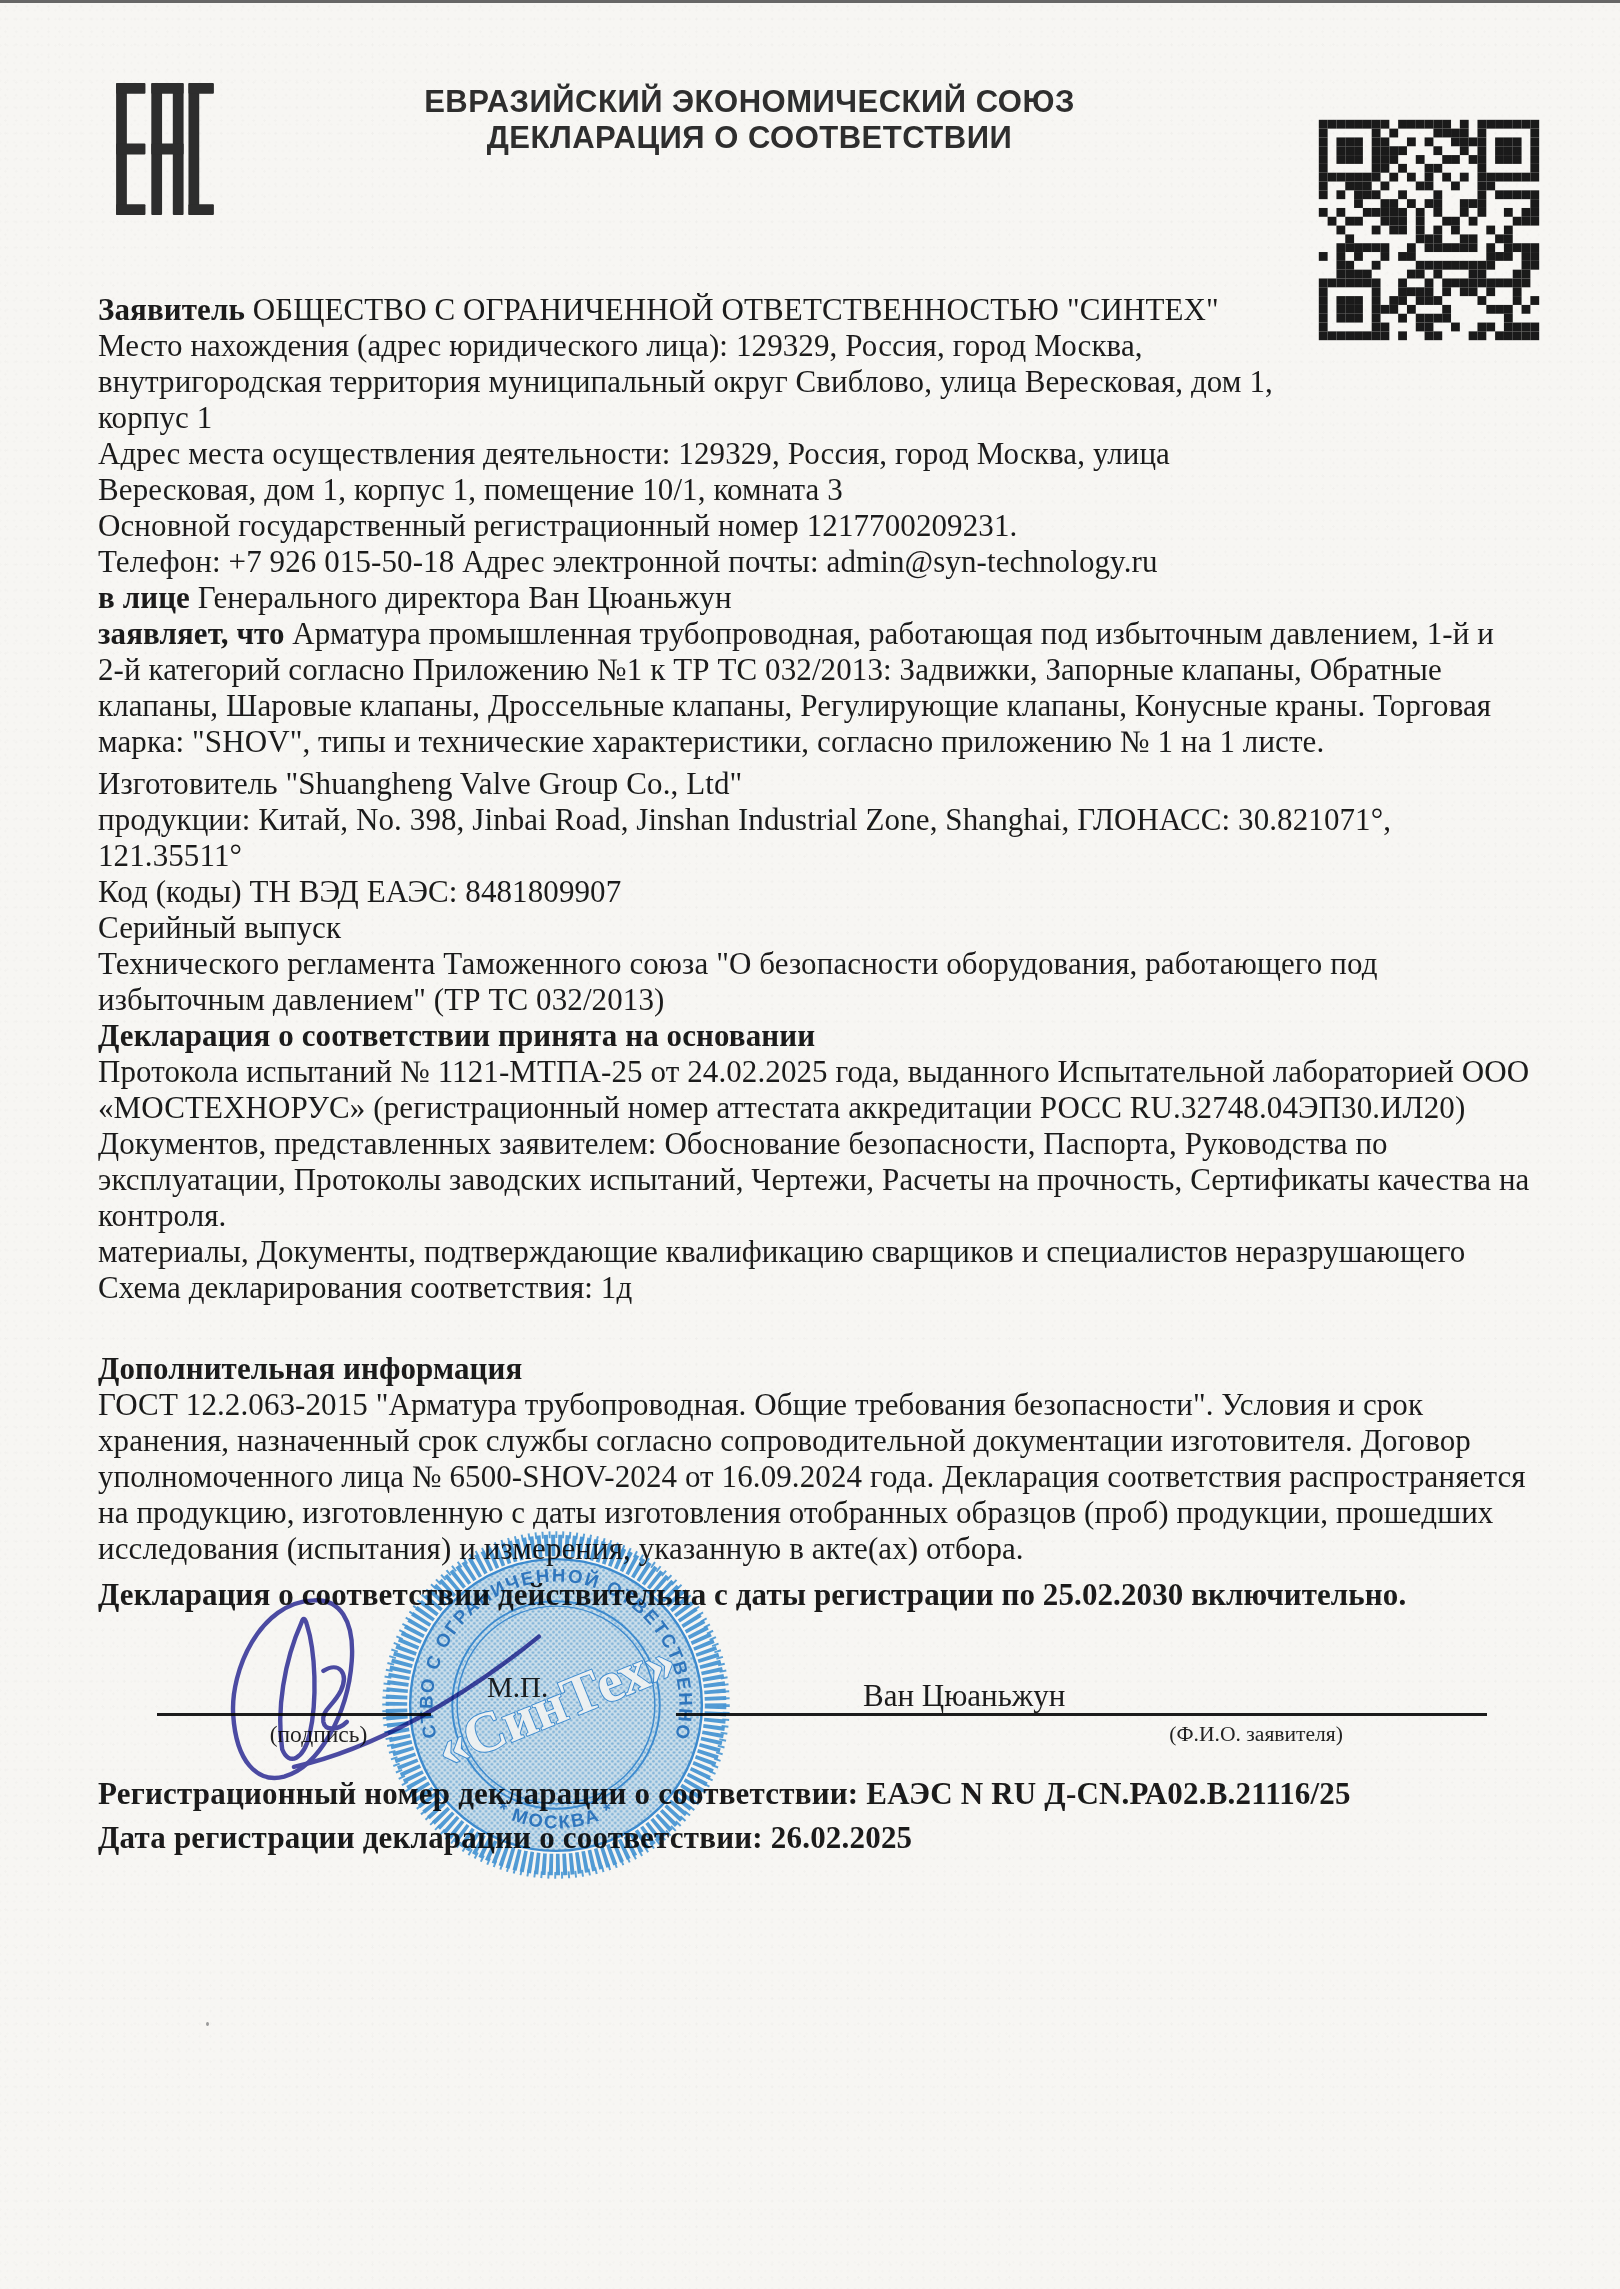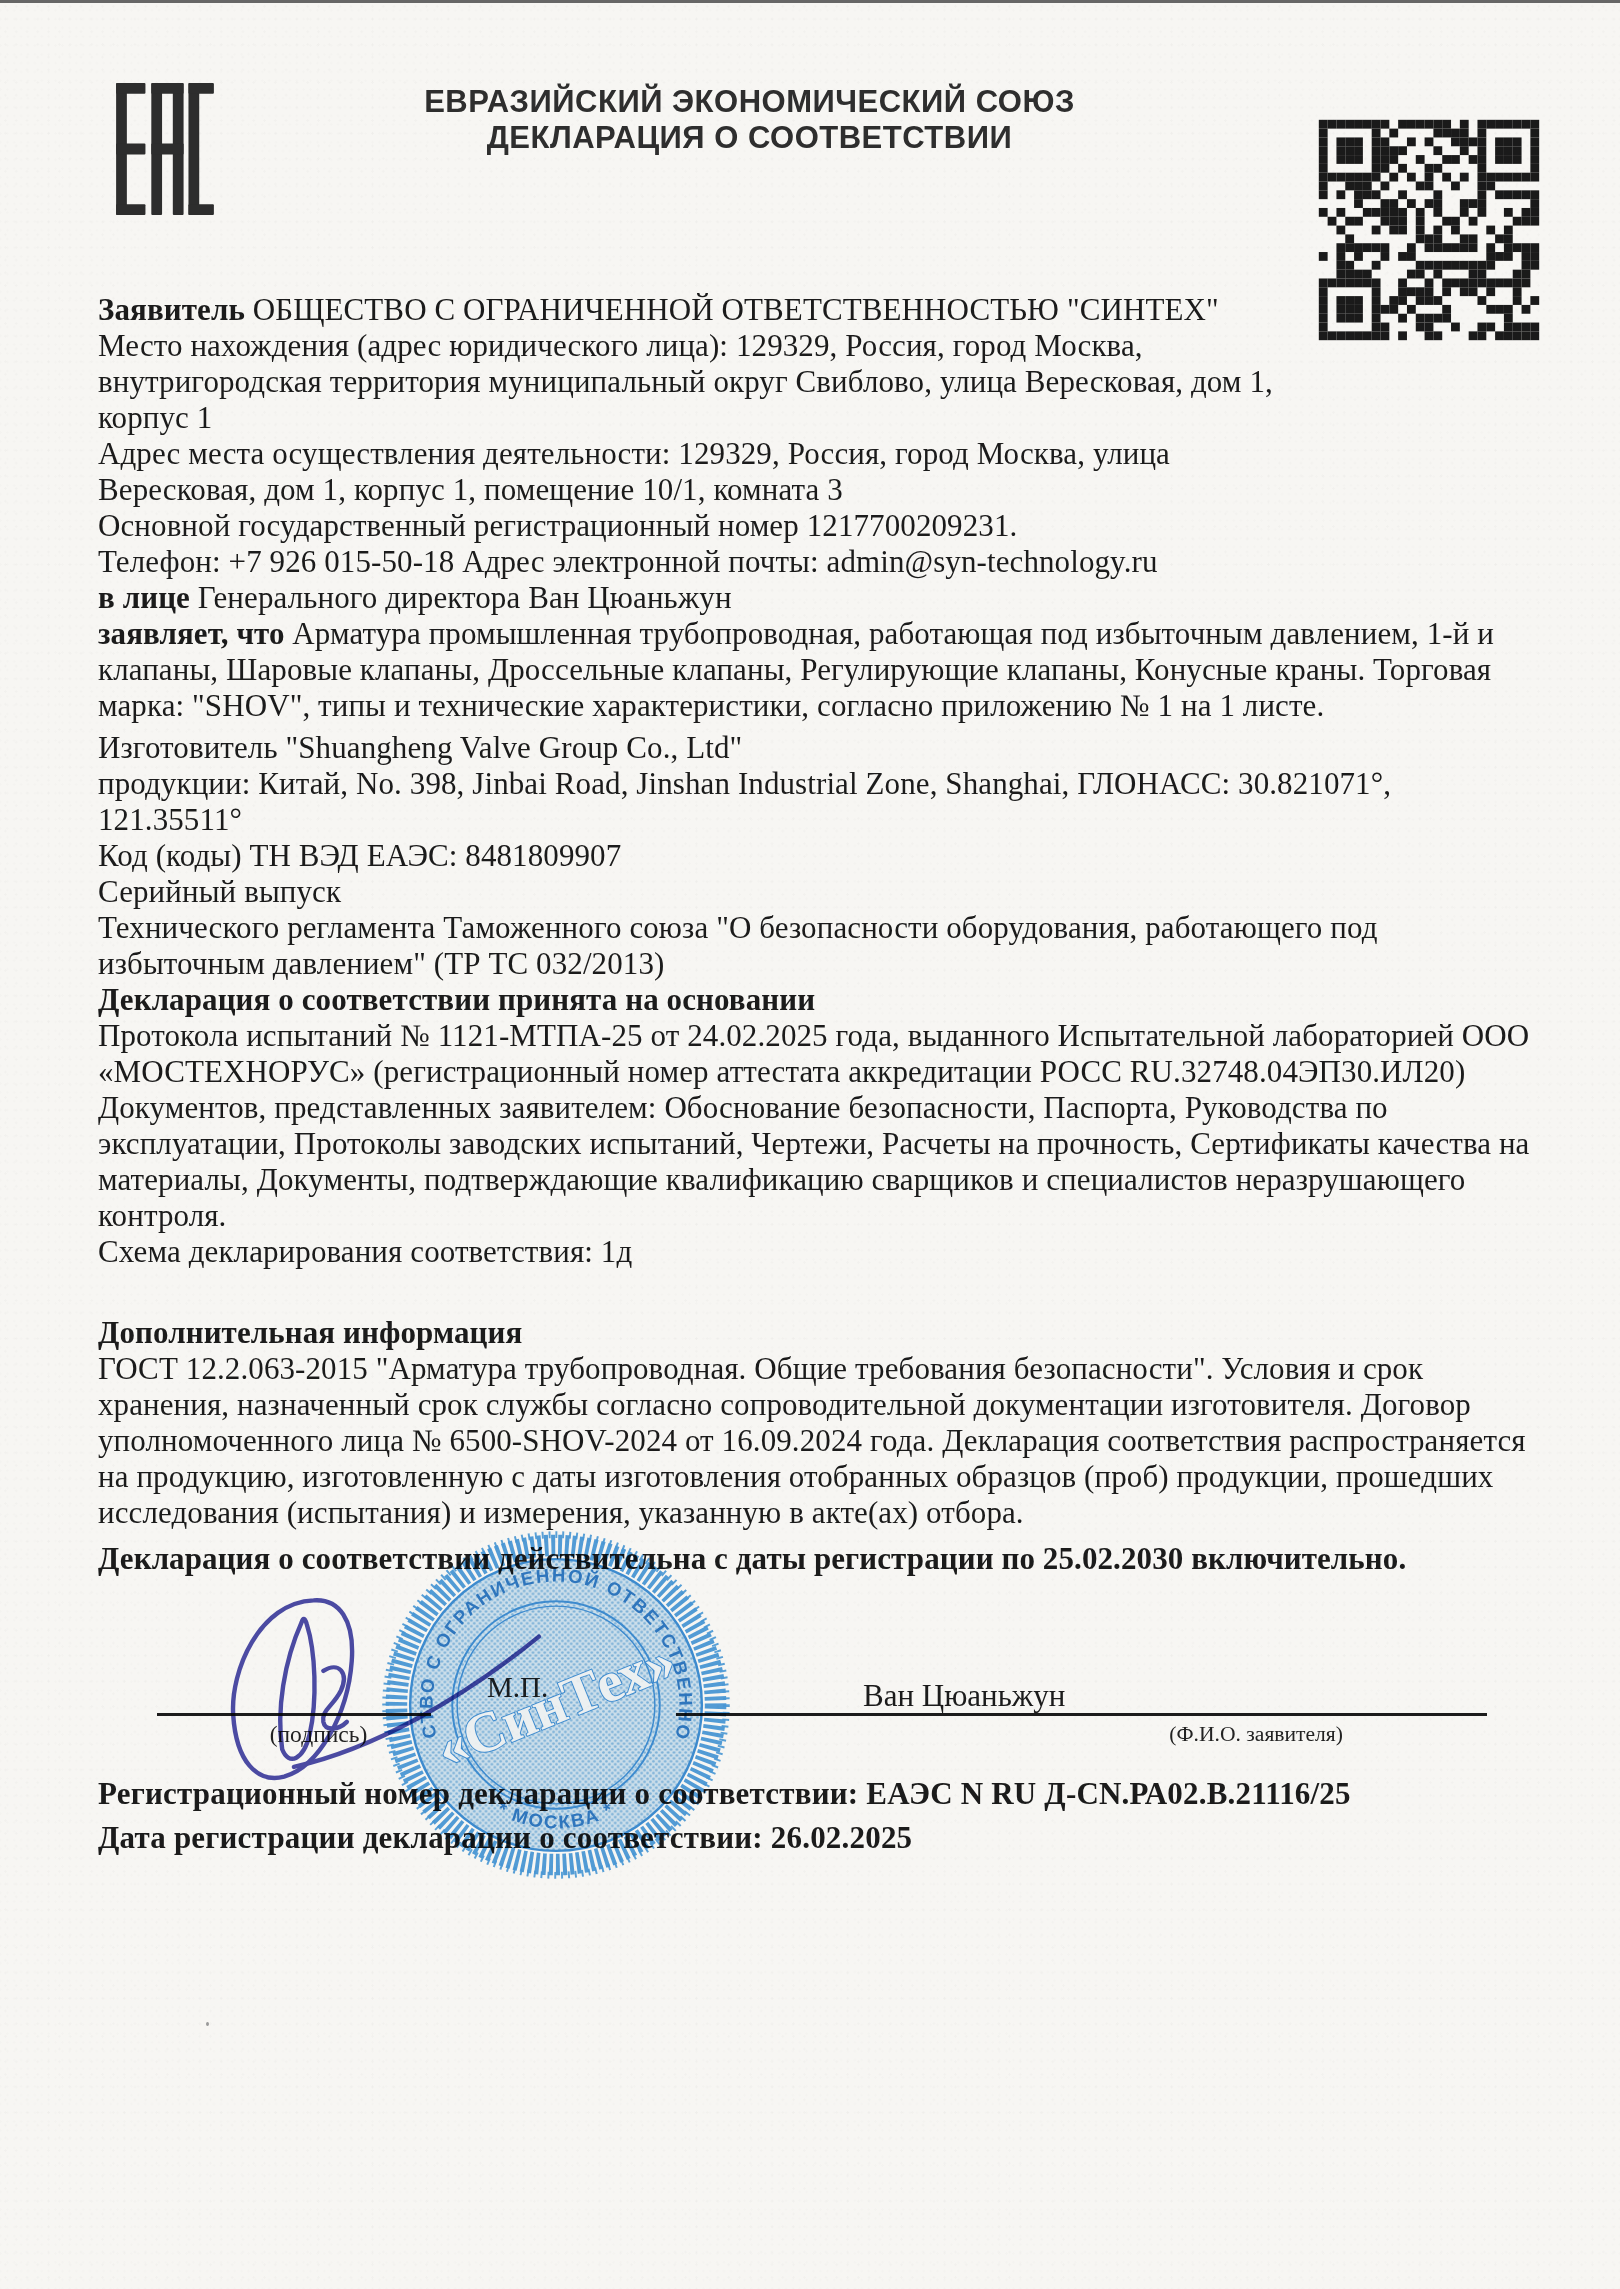--- a/index.html
+++ b/index.html
@@ -411,36 +411,37 @@
       <div class="bline"><span class="b">Заявитель </span><span>ОБЩЕСТВО С ОГРАНИЧЕННОЙ ОТВЕТСТВЕННОСТЬЮ "СИНТЕХ"</span></div>
       <div class="bline"><span>Место нахождения (адрес юридического лица): 129329, Россия, город Москва,</span></div>
       <div class="bline"><span>внутригородская территория муниципальный округ Свиблово, улица Вересковая, дом 1,</span></div>
       <div class="bline"><span>корпус 1</span></div>
       <div class="bline"><span>Адрес места осуществления деятельности: 129329, Россия, город Москва, улица</span></div>
       <div class="bline"><span>Вересковая, дом 1, корпус 1, помещение 10/1, комната 3</span></div>
       <div class="bline"><span>Основной государственный регистрационный номер 1217700209231.</span></div>
       <div class="bline"><span>Телефон: +7 926 015-50-18 Адрес электронной почты: admin@syn-technology.ru</span></div>
       <div class="bline"><span class="b">в лице </span><span>Генерального директора Ван Цюаньжун</span></div>
       <div class="bline"><span class="b">заявляет, что </span><span>Арматура промышленная трубопроводная, работающая под избыточным давлением, 1-й и</span></div>
+      <div class="bline"><span>2-й категорий согласно Приложению №1 к ТР ТС 032/2013: Задвижки, Запорные клапаны, Обратные</span></div>
       <div class="bline"><span>клапаны, Шаровые клапаны, Дроссельные клапаны, Регулирующие клапаны, Конусные краны. Торговая</span></div>
       <div class="bline"><span>марка: "SHOV", типы и технические характеристики, согласно приложению № 1 на 1 листе.</span></div>
       <div class="bline" style="margin-top: 5.9px;"><span>Изготовитель "Shuangheng Valve Group Co., Ltd"</span></div>
       <div class="bline"><span>продукции: Китай, No. 398, Jinbai Road, Jinshan Industrial Zone, Shanghai, ГЛОНАСС: 30.821071°,</span></div>
       <div class="bline"><span>121.35511°</span></div>
       <div class="bline"><span>Код (коды) ТН ВЭД ЕАЭС: 8481809907</span></div>
       <div class="bline"><span>Серийный выпуск</span></div>
       <div class="bline"><span>Технического регламента Таможенного союза "О безопасности оборудования, работающего под</span></div>
       <div class="bline"><span>избыточным давлением" (ТР ТС 032/2013)</span></div>
       <div class="bline"><span class="b">Декларация о соответствии принята на основании</span></div>
       <div class="bline"><span>Протокола испытаний № 1121-МТПА-25 от 24.02.2025 года, выданного Испытательной лабораторией ООО</span></div>
       <div class="bline"><span>«МОСТЕХНОРУС» (регистрационный номер аттестата аккредитации РОСС RU.32748.04ЭП30.ИЛ20)</span></div>
       <div class="bline"><span>Документов, представленных заявителем: Обоснование безопасности, Паспорта, Руководства по</span></div>
       <div class="bline"><span>эксплуатации, Протоколы заводских испытаний, Чертежи, Расчеты на прочность, Сертификаты качества на</span></div>
+      <div class="bline"><span>контроля.</span></div>
       <div class="bline"><span>материалы, Документы, подтверждающие квалификацию сварщиков и специалистов неразрушающего</span></div>
-      <div class="bline"><span>контроля.</span></div>
       <div class="bline"><span>Схема декларирования соответствия: 1д</span></div>
       <div class="bline" style="margin-top: 45px; font-family: Liberation Serif, serif;"><span class="b">Дополнительная информация</span></div>
       <div class="bline"><span>ГОСТ 12.2.063-2015 "Арматура трубопроводная. Общие требования безопасности". Условия и срок</span></div>
       <div class="bline"><span>хранения, назначенный срок службы согласно сопроводительной документации изготовителя. Договор</span></div>
       <div class="bline"><span>уполномоченного лица № 6500-SHOV-2024 от 16.09.2024 года. Декларация соответствия распространяется</span></div>
       <div class="bline"><span>на продукцию, изготовленную с даты изготовления отобранных образцов (проб) продукции, прошедших</span></div>
       <div class="bline"><span>исследования (испытания) и измерения, указанную в акте(ах) отбора.</span></div>
       <div class="bline" style="margin-top: 9.8px;"><span class="b">Декларация о соответствии действительна с даты регистрации по 25.02.2030 включительно.</span></div>
     </div>
 

